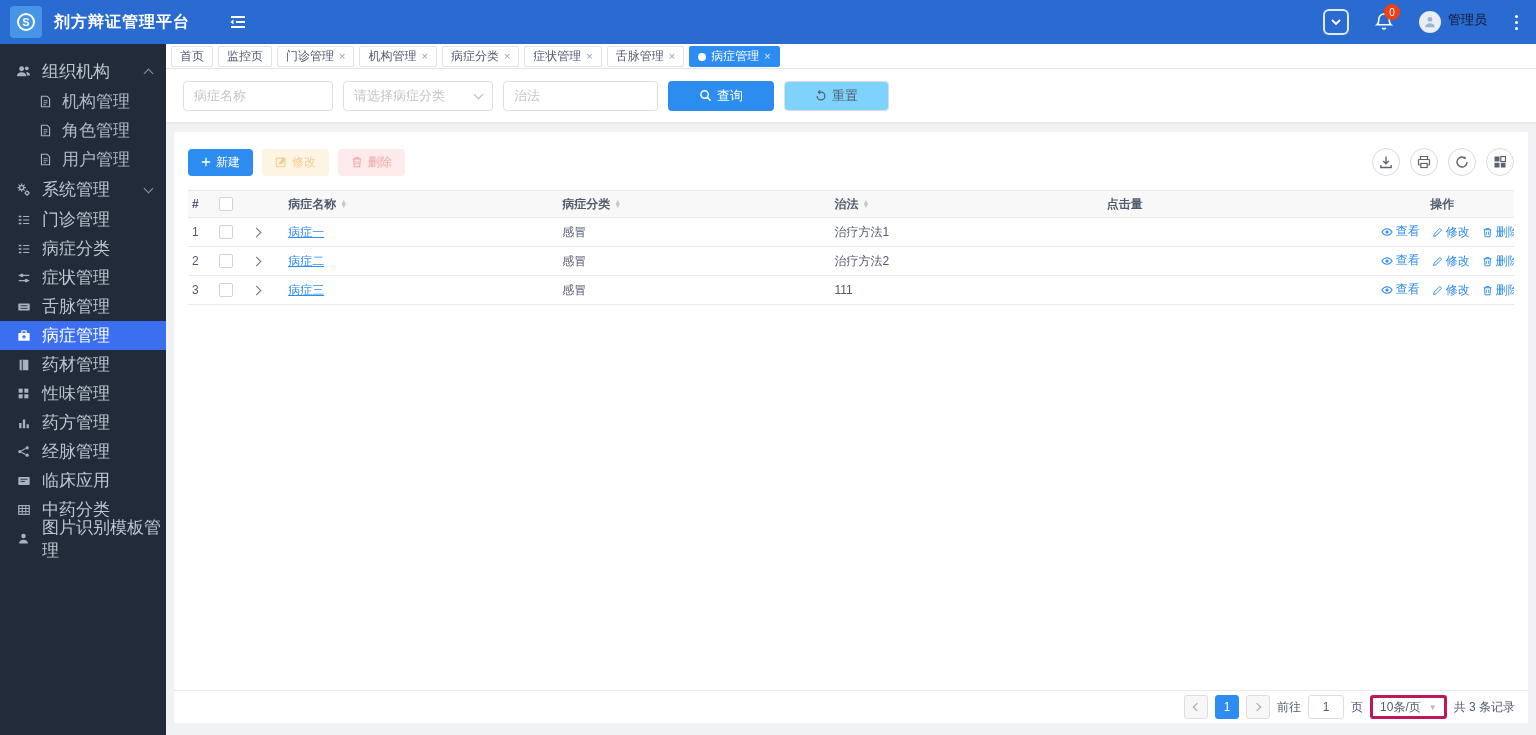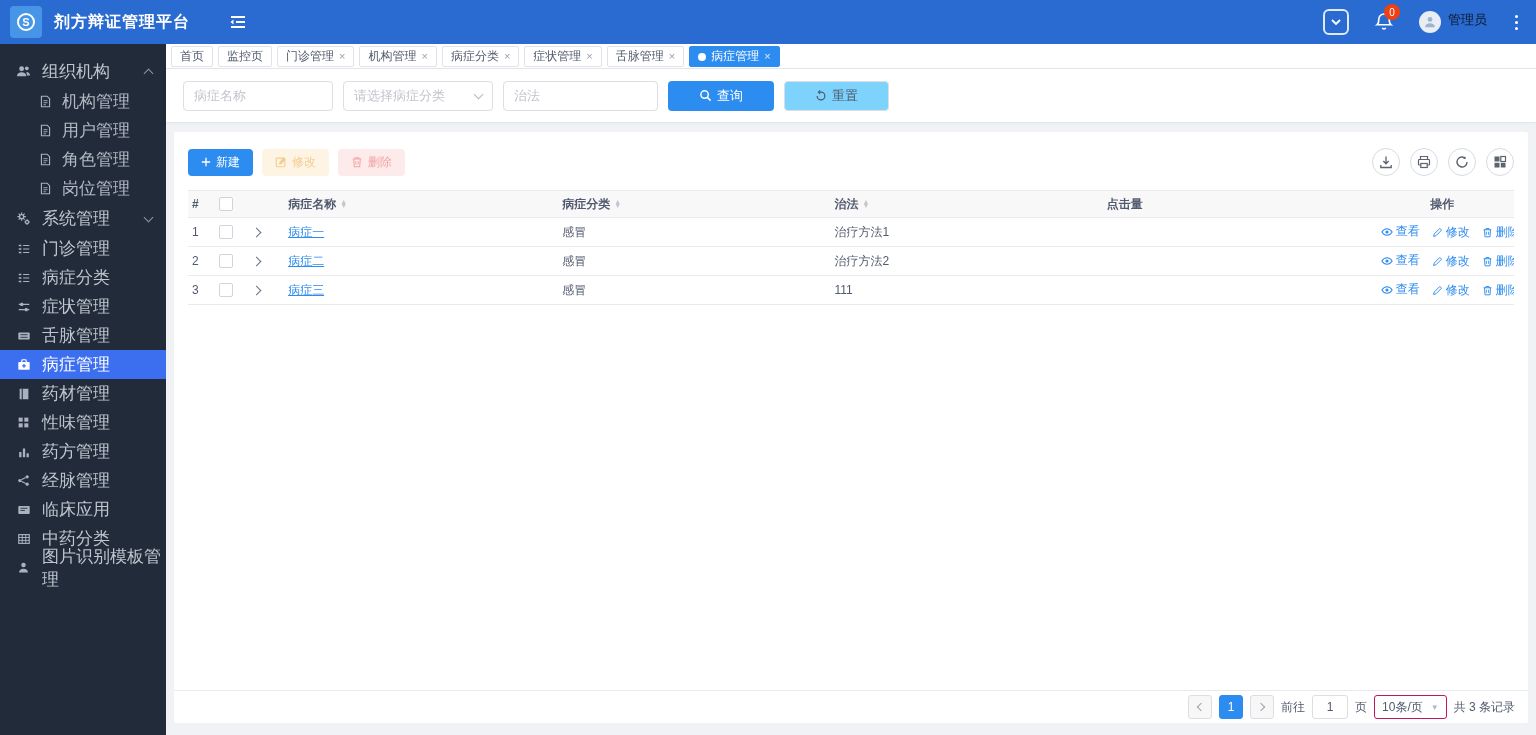--- a/index.html
+++ b/index.html
@@ -83,21 +83,21 @@
   .act-link svg { flex:0 0 auto; }
 
   
   .pager { flex:0 0 33px; border-top:1px solid #e8eaec; display:flex; align-items:center; justify-content:flex-end; padding-right:13px; gap:7px; font-size:12px; color:#515a6e; }
   .pg-box { width:24px; height:24px; border:1px solid #dcdee2; border-radius:3px; background:#f7f7f7; display:flex; align-items:center; justify-content:center; color:#999; cursor:pointer; }
   .pg-box.page { background:#2d8cf0; border-color:#2d8cf0; color:#fff; }
   .pg-chev { width:6px; height:6px; border-left:1.5px solid #9aa1ad; border-bottom:1.5px solid #9aa1ad; }
   .pg-chev.left { transform:rotate(45deg); margin-left:2px; }
   .pg-chev.right { transform:rotate(-135deg); margin-right:2px; }
   .goto-inp { width:36px; height:24px; border:1px solid #dcdee2; border-radius:3px; text-align:center; font-size:12px; color:#515a6e; outline:none; font-family:inherit; }
-  .size-sel { height:24px; border:1px solid #be185d; border-radius:3px; display:flex; align-items:center; padding:0 7px; gap:8px; cursor:pointer; background:#fff; }
+  .size-sel { height:24px; border:3px solid #be185d; border-radius:3px; display:flex; align-items:center; padding:0 7px; gap:8px; cursor:pointer; background:#fff; }
   .size-sel .sel-caret2 { font-size:8px; color:#b3b9c2; }
 
   svg { display:block; }
 </style>
 </head>
 <body>
 
 <svg width="0" height="0" style="position:absolute">
   <defs>
     <symbol id="i-users" viewBox="0 0 16 16">
@@ -285,37 +285,29 @@
             </svg>
           </span>
         <span>机构管理</span>
       </div>
       <div class="side-item sub">
         <span class="s-ic">
             <svg width="13" height="13">
               <use href="#i-file"></use>
             </svg>
           </span>
-        <span>用户管理</span>
+        <span>角色管理</span>
       </div>
       <div class="side-item sub">
         <span class="s-ic">
             <svg width="13" height="13">
               <use href="#i-file"></use>
             </svg>
           </span>
-        <span>角色管理</span>
-      </div>
-      <div class="side-item sub">
-        <span class="s-ic">
-            <svg width="13" height="13">
-              <use href="#i-file"></use>
-            </svg>
-          </span>
-        <span>岗位管理</span>
+        <span>用户管理</span>
       </div>
       <div class="side-item group">
         <span class="s-ic">
             <svg width="15" height="15">
               <use href="#i-gears"></use>
             </svg>
           </span>
         <span>系统管理</span>
         <span class="chev down"></span>
       </div>

